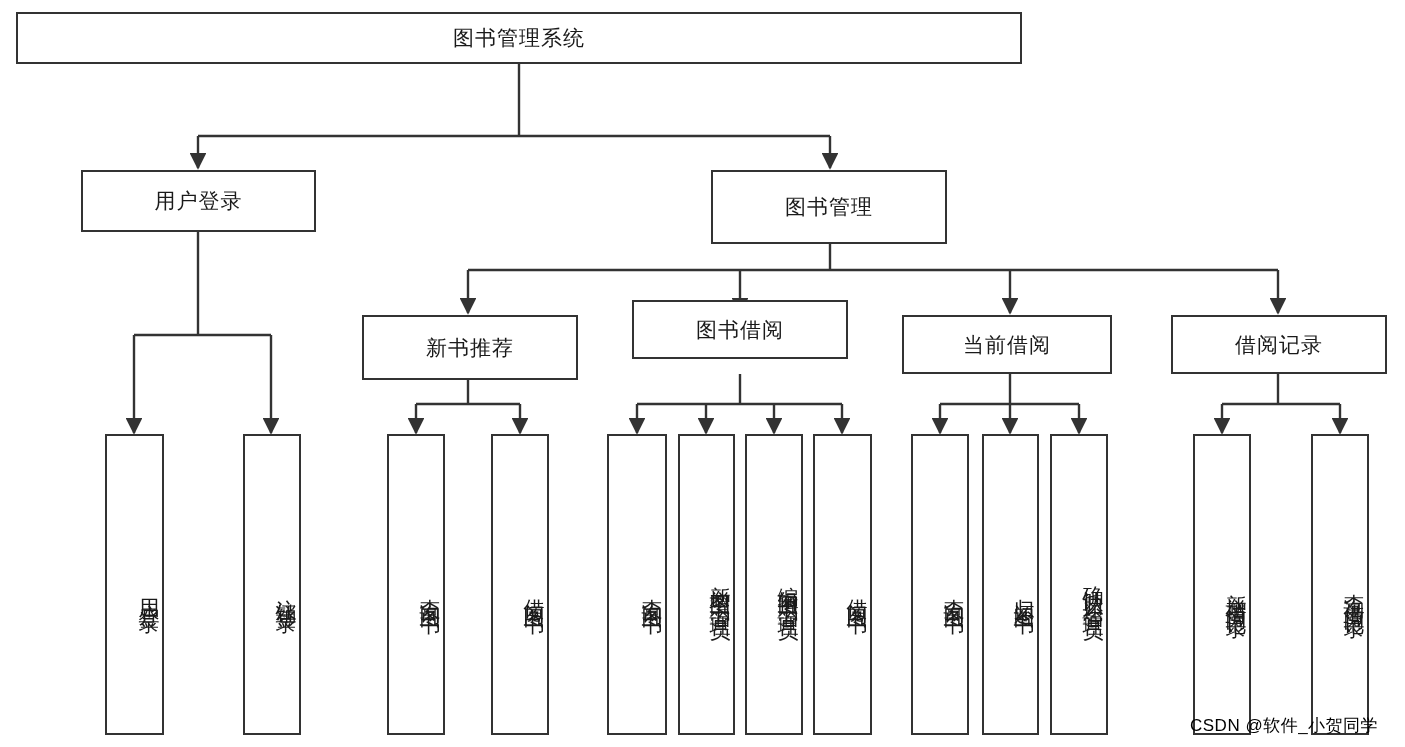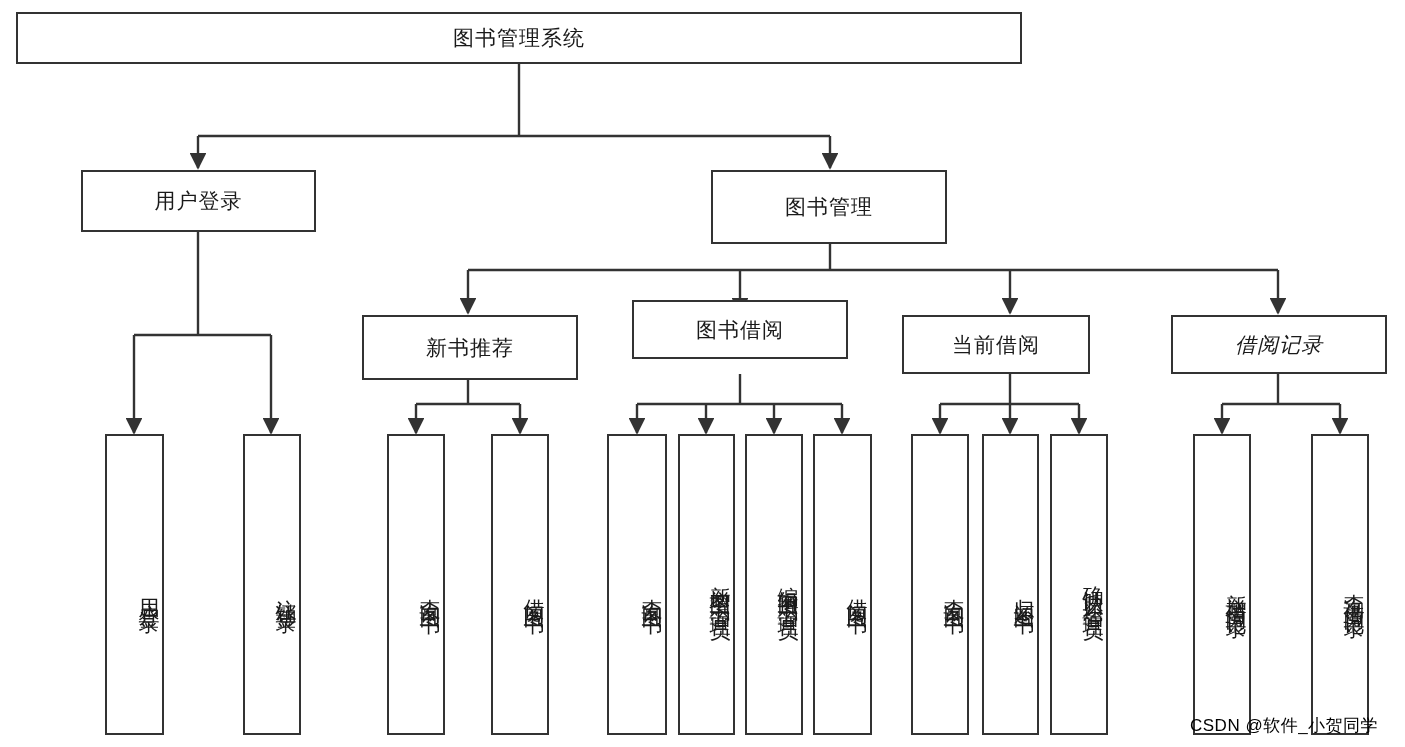--- a/index.html
+++ b/index.html
@@ -121,22 +121,22 @@
     </g>
   </svg>
 
   <div class="node node-h" style="left:16px; top:12px; width:1006px; height:52px;">图书管理系统</div>
 
   <div class="node node-h" style="left:81px; top:170px; width:235px; height:62px;">用户登录</div>
   <div class="node node-h" style="left:711px; top:170px; width:236px; height:74px;">图书管理</div>
 
   <div class="node node-h" style="left:362px; top:315px; width:216px; height:65px;">新书推荐</div>
   <div class="node node-h" style="left:632px; top:300px; width:216px; height:59px;">图书借阅</div>
-  <div class="node node-h" style="left:902px; top:315px; width:188px; height:59px;">当前借阅</div>
-  <div class="node node-h" style="left:1171px; top:315px; width:216px; height:59px;font-style:italic;">借阅记录</div>
+  <div class="node node-h" style="left:902px; top:315px; width:210px; height:59px;">当前借阅</div>
+  <div class="node node-h" style="left:1171px; top:315px; width:216px; height:59px;">借阅记录</div>
 
   <div class="node node-v" style="left:105px; top:434px; width:59px; height:301px;">用户登录</div>
   <div class="node node-v" style="left:243px; top:434px; width:58px; height:301px;">注销登录</div>
 
   <div class="node node-v" style="left:387px; top:434px; width:58px; height:301px;">查询图书</div>
   <div class="node node-v" style="left:491px; top:434px; width:58px; height:301px;">借阅图书</div>
 
   <div class="node node-v" style="left:607px; top:434px; width:60px; height:301px;">查询图书</div>
   <div class="node node-v" style="left:678px; top:434px; width:57px; height:301px;">新增图书（管理员）</div>
   <div class="node node-v" style="left:745px; top:434px; width:58px; height:301px;">编辑图书（管理员）</div>

